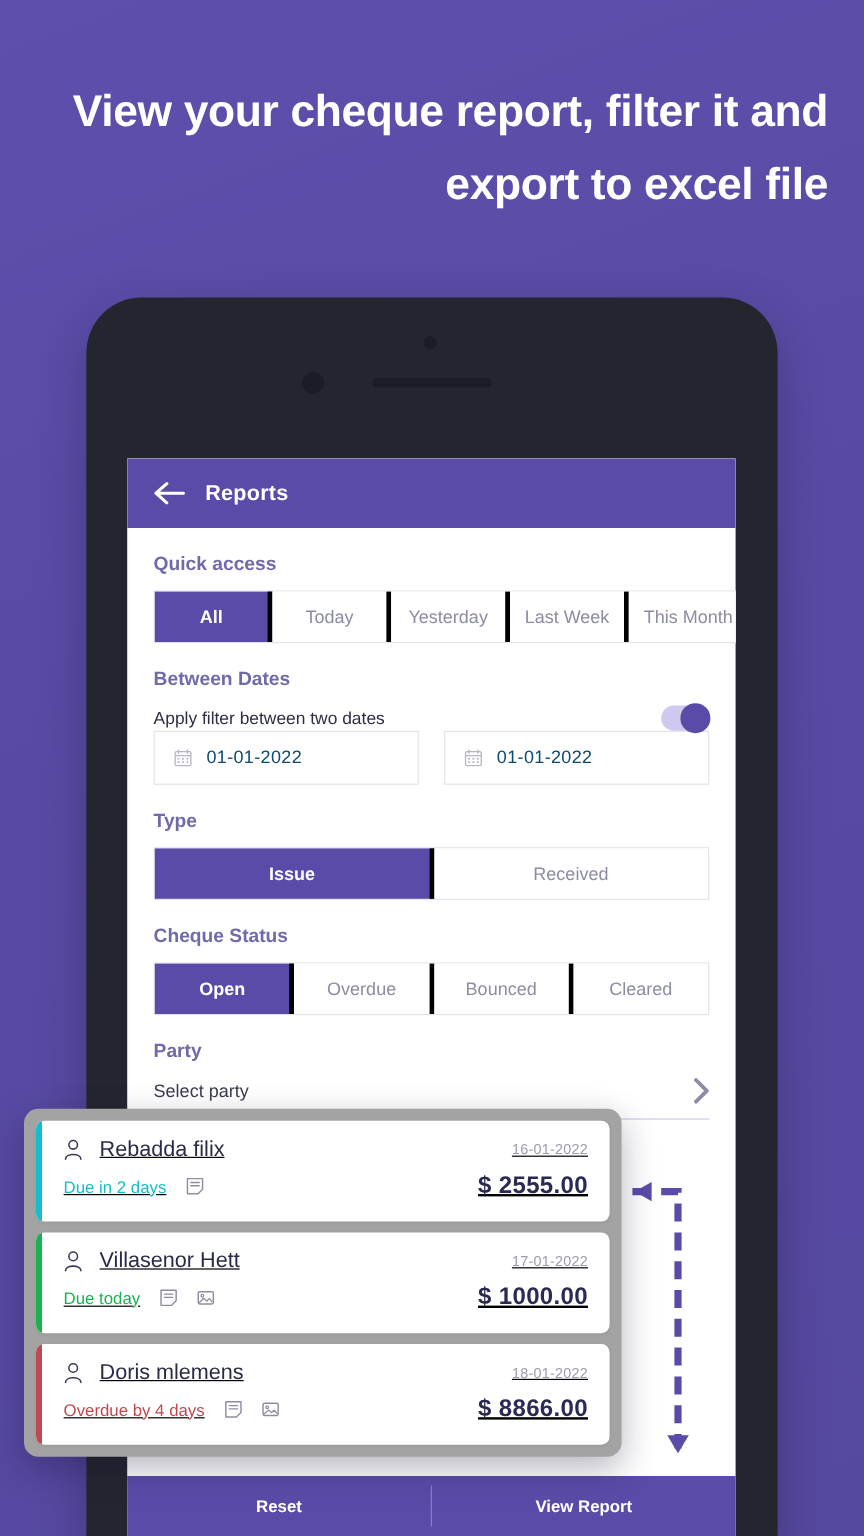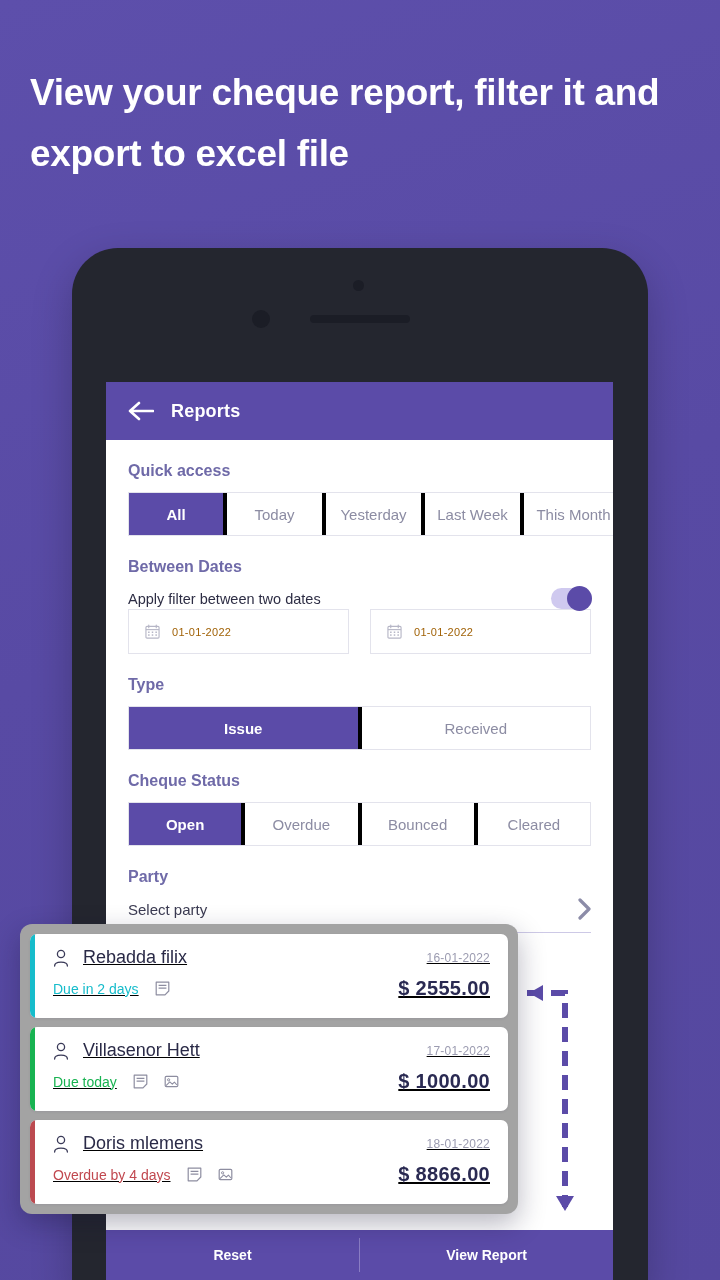--- a/index.html
+++ b/index.html
@@ -10,21 +10,21 @@
   }
   body {
     background: linear-gradient(160deg, #5d4fab 0%, #584aa4 45%, #55489f 100%);
     position: relative;
   }
 
   
   .headline {
     position: absolute;
     top: 62px; left: 0; width: 720px;
-    text-align: left;
+    text-align: right;
     color: #ffffff;
     font-size: 37px;
     font-weight: bold;
     line-height: 61px;
     letter-spacing: -0.3px;
     padding: 0 30px;
   }
 
   
   .phone {
@@ -154,21 +154,21 @@
   .date-row { display: flex; gap: 21px; }
   .date-field {
     flex: 1 1 0;
     height: 45px;
     border: 1px solid #e3e3ec;
     display: flex;
     align-items: center;
     padding-left: 16px;
   }
   .cal-icon { width: 15px; height: 15px; margin-right: 12px; flex: none; }
-  .date-text { font-size: 11px; color: #a16207; letter-spacing: 0.3px; text-align: right; }
+  .date-text { font-size: 15px; color: #0c4a6e; letter-spacing: 0.3px; text-align: right; }
 
   
   .party-line {
     display: flex;
     align-items: center;
     justify-content: space-between;
     border-bottom: 1px solid #cdc9e6;
     padding-bottom: 12px;
     margin-top: 4px;
   }

